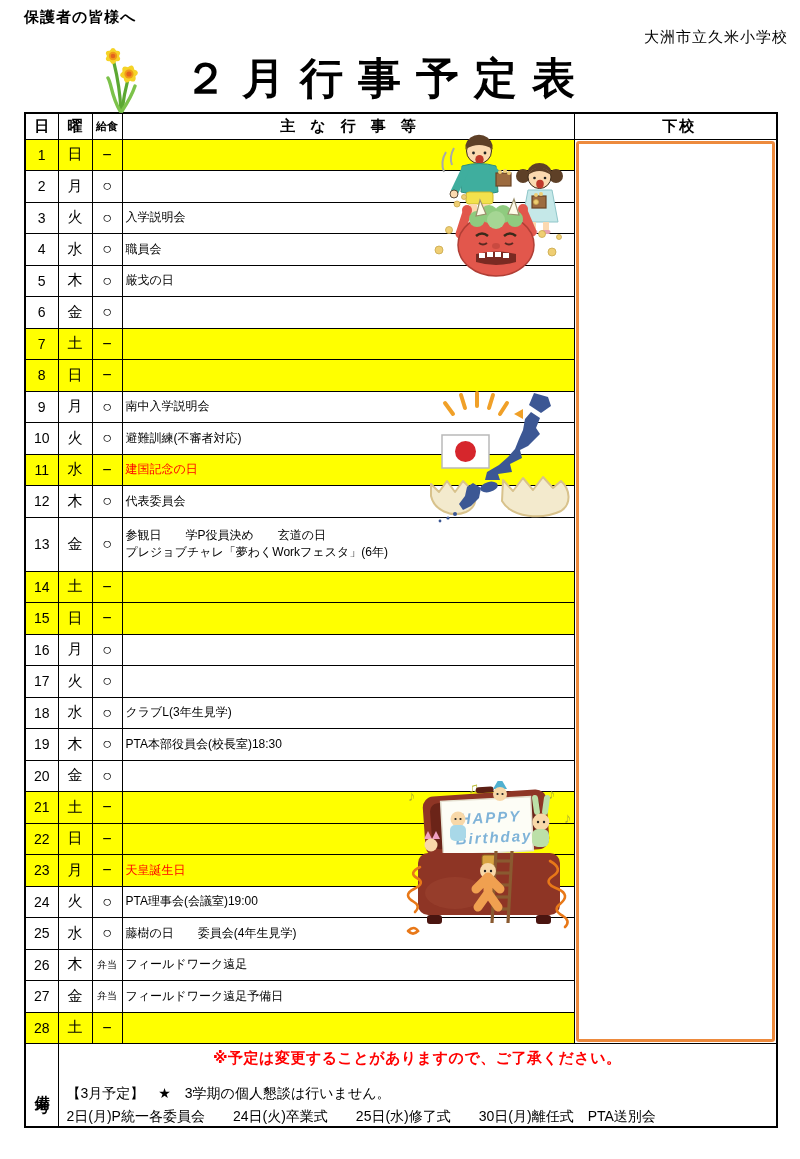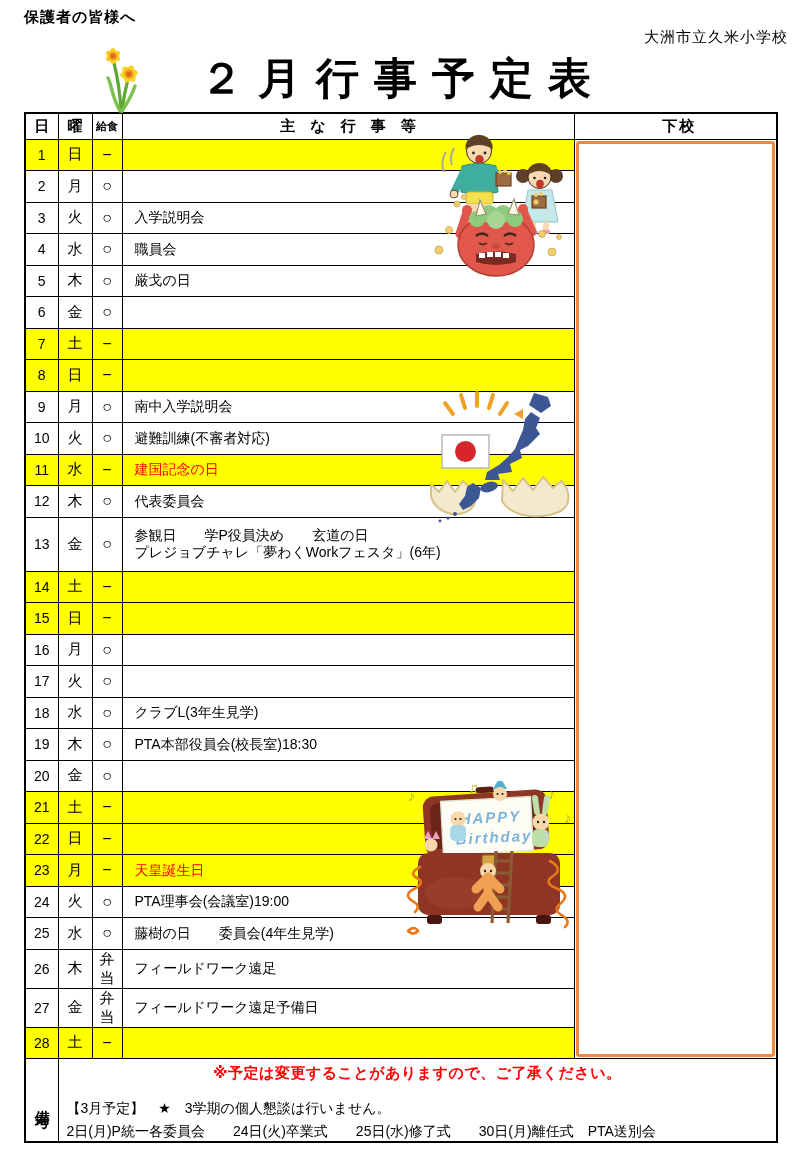--- a/index.html
+++ b/index.html
@@ -5,39 +5,39 @@
   html,body{margin:0;padding:0;}
   body{
     width:800px;height:1159px;position:relative;background:#ffffff;
     font-family:"Liberation Sans","DejaVu Sans",sans-serif;color:#000;
     overflow:hidden;
   }
   
   .greeting{position:absolute;left:24px;top:8px;font-size:15px;font-weight:bold;letter-spacing:1px;}
   .school{position:absolute;right:12px;top:28px;font-size:15px;letter-spacing:1px;}
   .title{position:absolute;left:0;top:50px;width:774px;text-align:center;
-         font-size:43px;font-weight:bold;letter-spacing:15px;white-space:nowrap;margin-left:16px;}
+         font-size:43px;font-weight:bold;letter-spacing:15px;white-space:nowrap;}
   .flower-wrap{position:absolute;left:100px;top:33px;width:42px;height:80px;}
   
   table.sched{position:absolute;left:24px;top:112px;width:752px;border-collapse:collapse;table-layout:fixed;}
   .sched th,.sched td{border:1.6px solid #000;padding:0;overflow:hidden;}
   .sched{border:2.5px solid #000;}
   .sched thead tr{height:26px;}
   .sched tbody tr{height:31.5px;}
   .sched tbody tr.tall{height:54px;}
   th{font-weight:bold;background:#fff;}
   th.h-day,th.h-wd{font-size:15px;}
   th.h-lunch{font-size:11px;}
   th.h-events{font-size:15px;}
   th.h-geko{font-size:15px;letter-spacing:2px;padding-left:8px;}
   td.c-day{text-align:center;font-size:14px;}
   td.c-wd{text-align:center;font-size:15px;}
   td.c-lunch{text-align:center;font-size:16px;}
-  td.c-lunch.bento{font-size:15px;}
-  td.c-event{font-size:14px;padding-left:12px;vertical-align:middle;}
+  td.c-lunch.bento{font-size:10px;}
+  td.c-event{font-size:12px;padding-left:3px;vertical-align:middle;}
   td.c-event div{line-height:17px;white-space:nowrap;}
   td.c-event.red{color:#ff0000;}
   tr.holiday td{background:#ffff00;}
   tr.holiday td.c-geko{background:#ffffff;}
   td.c-geko{position:relative;background:#ffffff;}
   .orange-box{position:absolute;top:1.5px;left:1.5px;right:1.5px;bottom:1.5px;
               border:3.5px solid #ED8A3D;border-radius:3px;background:#ffffff;}
   
   tr.remarks-row{height:116px;border-radius:12px;}
   td.remarks-label{text-align:center;vertical-align:middle;font-size:15px;}

